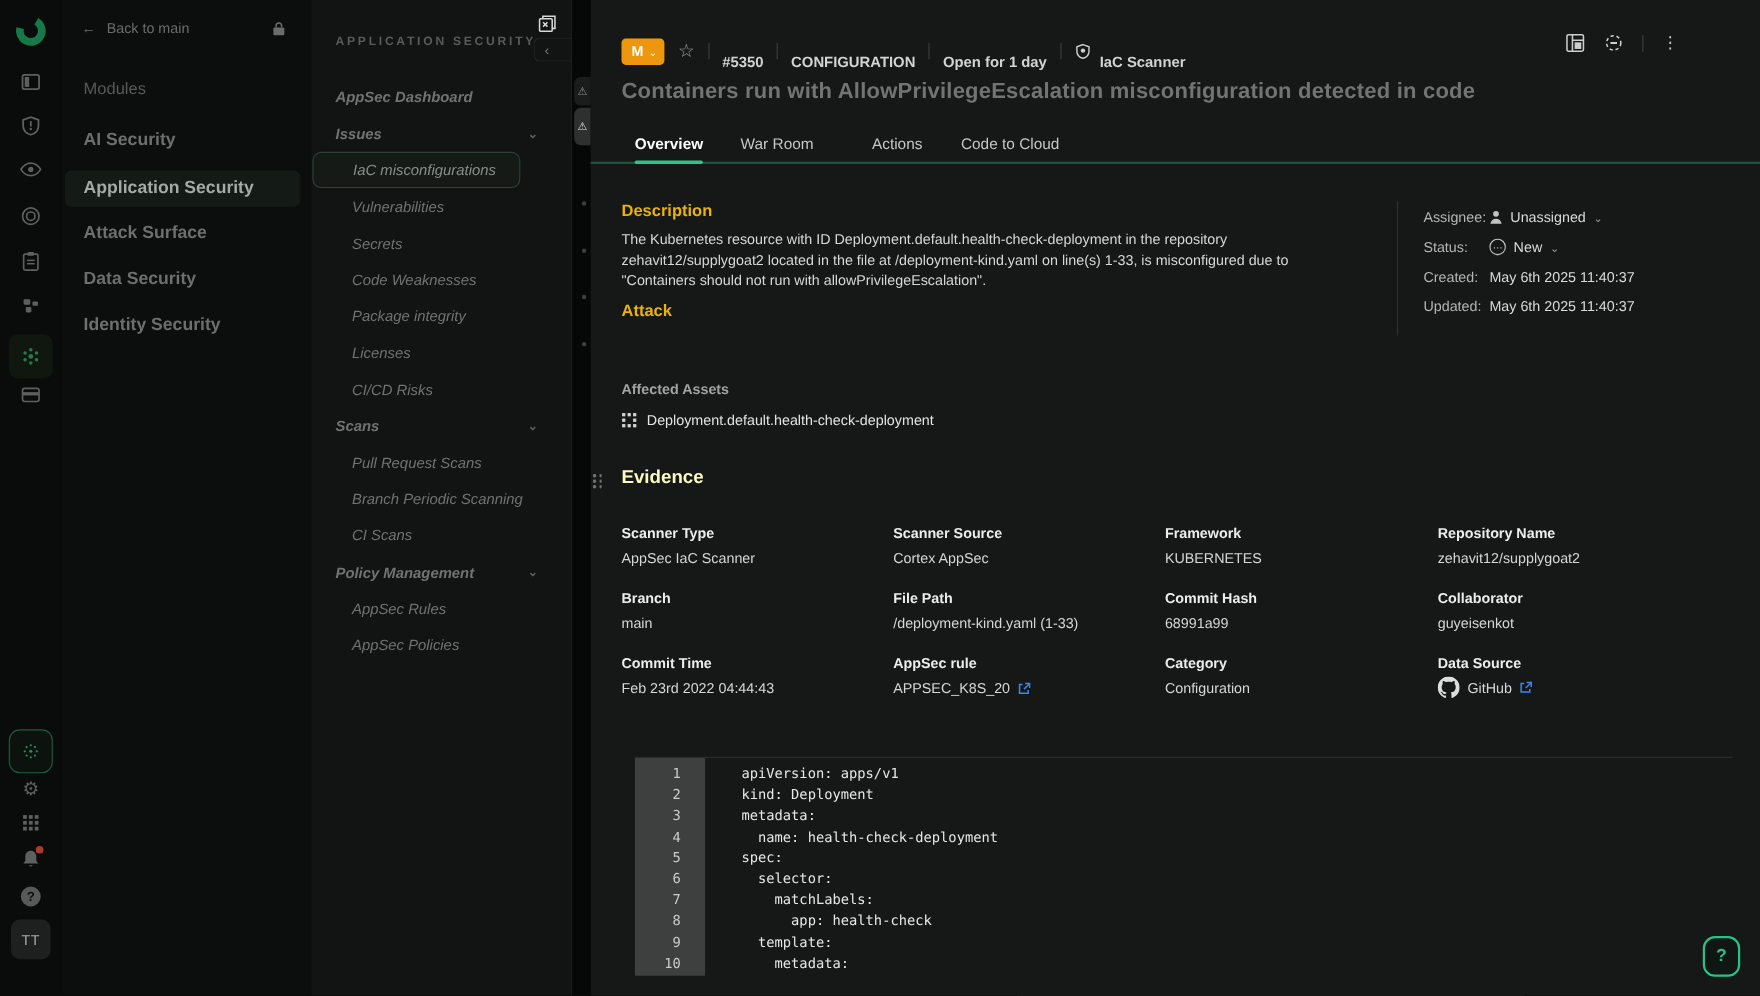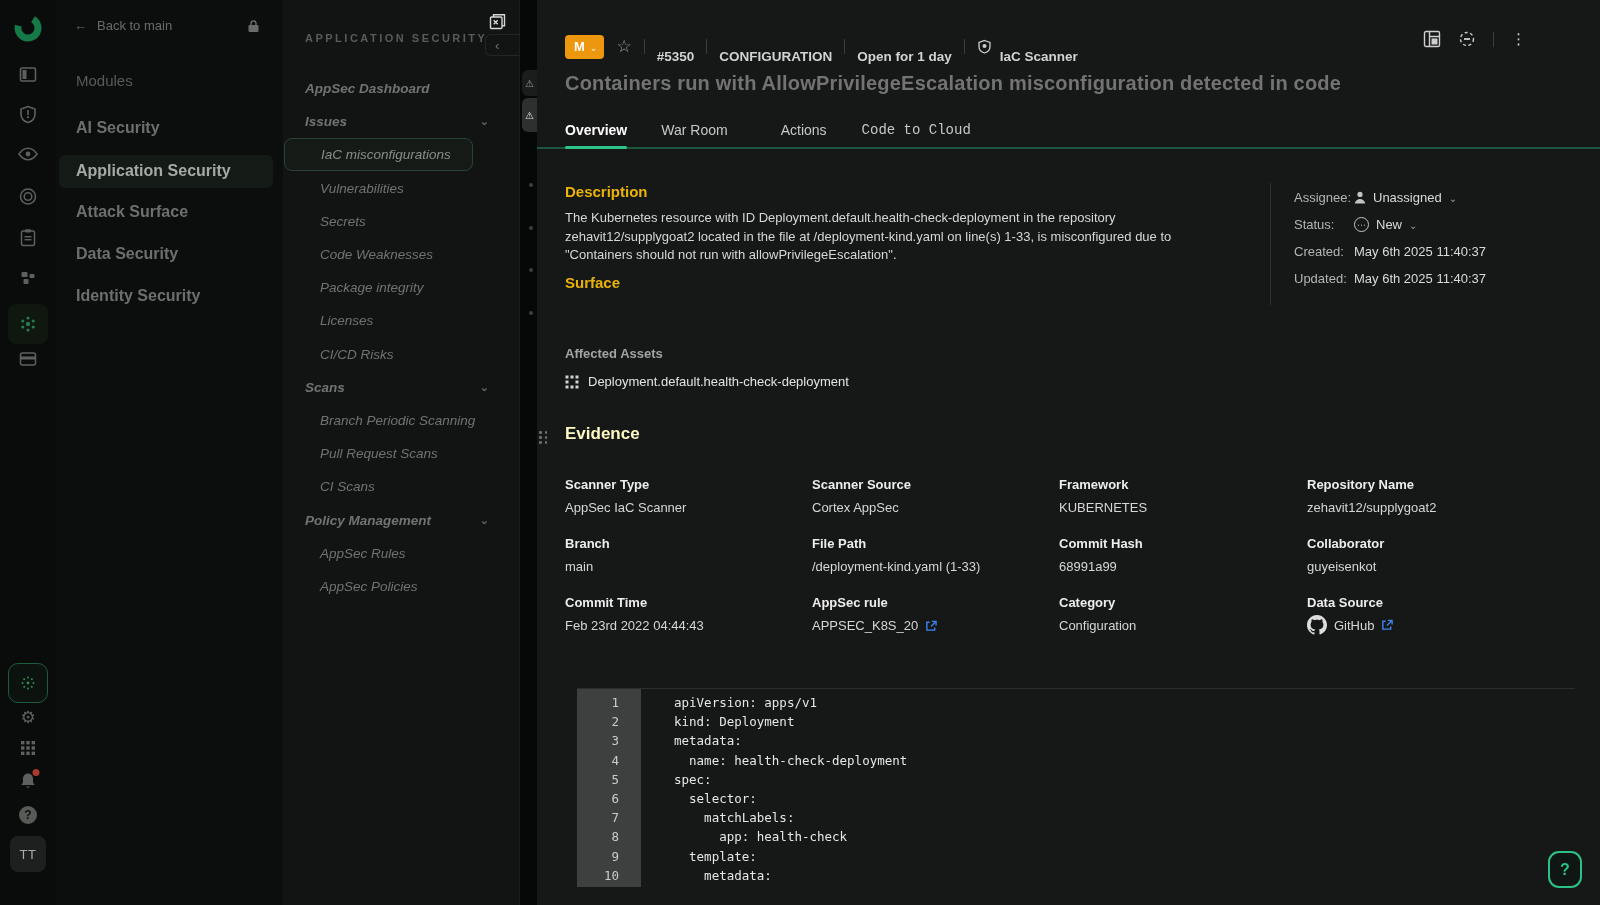--- a/index.html
+++ b/index.html
@@ -52,23 +52,23 @@
   .sev { background:#ed970f; border-radius:4px; height:24px; display:flex; align-items:center; padding:0 7px 0 9px; gap:5px; color:#fff; }
   .sev .s-label { font-size:13px; font-weight:bold; }
   .sev .s-chev { font-size:9px; margin-top:2px; color:#fff; }
   .star { color:#9b9d9c; font-size:17px; }
   .vdiv { width:1px; height:15px; background:#3c3e3d; }
   .meta-txt { font-size:13.5px; font-weight:600; color:#d2d3d2;margin-top:20px; }
   .scanner-wrap { display:flex; align-items:center; gap:8px; }
   .hdr-icons { position:absolute; top:30px; left:886px; display:flex; align-items:center; gap:17px; color:#cdcecd; }
   .kebab { font-size:15px; color:#cdcecd; }
   .page-title { position:absolute; top:72px; left:28px; right:30px; font-size:20px; font-weight:bold; color:#737373; letter-spacing:.2px; }
-  .tabs { position:absolute; top:112px; left:0; right:0; height:37px; border-bottom:2px solid #1b573e; display:flex; align-items:center; padding-left:28px; }
+  .tabs { position:absolute; top:112px; left:0; right:0; height:37px; border-bottom:2px solid #1b573e; display:flex; align-items:center; padding-left:40px; }
   .tab { font-size:14px; color:#c6c7c6; position:relative; height:100%; display:flex; align-items:center; }
-  .tab.m2 { margin-left:34px; } .tab.m3 { margin-left:53px; } .tab.m4 { margin-left:35px;font-family:Liberation Mono, monospace; }
+  .tab.m2 { margin-left:34px; } .tab.m3 { margin-left:53px; } .tab.m4 { margin-left:35px; }
   .tab.active { color:#ffffff; font-weight:600; }
   .tab.active::after { content:""; position:absolute; left:0; right:0; bottom:-2px; height:3px; background:#2fc489; border-radius:2px; }
 
   .sec-h { font-size:15px; font-weight:bold; color:#eab308; }
   .desc-block { position:absolute; top:183px; left:28px; width:660px; }
   .body-txt { margin-top:9px; font-size:13px; line-height:18.5px; color:#d6d7d6; width:645px; }
   .impact-block { position:absolute; top:274px; left:28px; }
   .mini-h { font-size:13px; font-weight:bold; color:#a3a3a3; }
   .assets-block { position:absolute; top:346px; left:28px; }
   .asset-row { margin-top:13px; display:flex; align-items:center; gap:9px; font-size:13px; color:#e2e3e2; }
@@ -281,24 +281,24 @@
         <span>Licenses</span>
       </div>
     <div class="p2-row lvl1">
         <span>CI/CD Risks</span>
       </div>
     <div class="p2-row lvl0">
         <span>Scans</span>
         <span class="chev">⌄</span>
       </div>
     <div class="p2-row lvl1">
+        <span>Pull Request Scans</span>
+      </div>
+    <div class="p2-row lvl1">
         <span>Branch Periodic Scanning</span>
-      </div>
-    <div class="p2-row lvl1">
-        <span>Pull Request Scans</span>
       </div>
     <div class="p2-row lvl1">
         <span>CI Scans</span>
       </div>
     <div class="p2-row lvl0">
         <span>Policy Management</span>
         <span class="chev">⌄</span>
       </div>
     <div class="p2-row lvl1">
         <span>AppSec Rules</span>
@@ -374,21 +374,21 @@
     <div class="tab m3">Actions</div>
     <div class="tab m4">Code to Cloud</div>
   </div>
 
   <div class="desc-block">
     <div class="sec-h">Description</div>
     <div class="body-txt">The Kubernetes resource with ID Deployment.default.health-check-deployment in the repository zehavit12/supplygoat2 located in the file at /deployment-kind.yaml on line(s) 1-33, is misconfigured due to "Containers should not run with allowPrivilegeEscalation".</div>
   </div>
 
   <div class="impact-block">
-    <div class="sec-h">Surface</div>
+    <div class="sec-h">Attack</div>
   </div>
 
   <div class="assets-block">
     <div class="mini-h">Affected Assets</div>
     <div class="asset-row">
       <span style="display:flex;">
         <svg width="14" height="14" viewBox="0 0 14 14" fill="#d0d1d0">
             <rect x="0.5" y="0.5" width="3" height="3"></rect>
             <rect x="5.5" y="0.5" width="3" height="3"></rect>
             <rect x="10.5" y="0.5" width="3" height="3"></rect>

